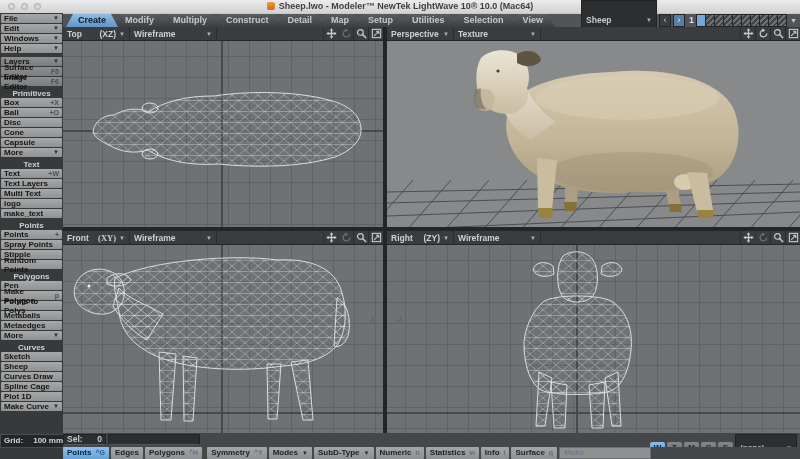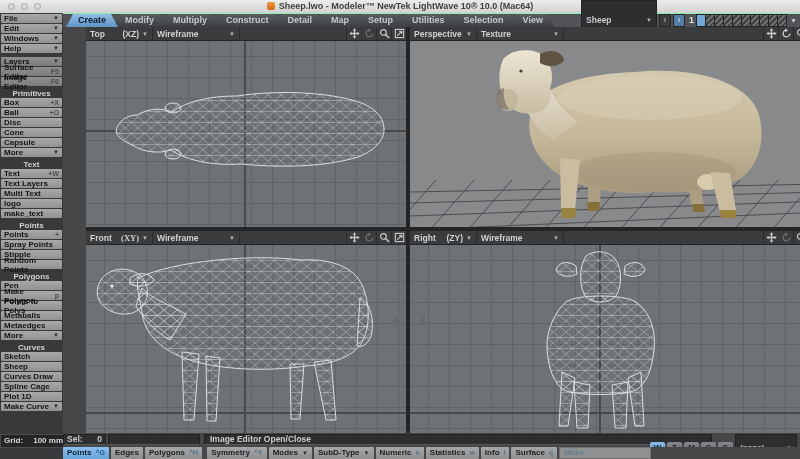--- a/index.html
+++ b/index.html
@@ -41,21 +41,21 @@
   .sb-btn.dark{background:linear-gradient(#8d8f91,#7a7c7e);}
   .sb-btn .sc{color:#4e5052;font-size:7px;font-weight:bold;}
   .sb-btn .dd{color:#2e3032;font-size:6px;}
   .sb-head{height:9px;line-height:9px;text-align:center;color:#cfd1d3;font-size:8px;font-weight:bold;margin-top:3px;}
   .sb-gap{height:3px;}
   #grid-box{position:absolute;left:0;top:434px;width:59px;height:12px;background:#232527;
     border:1px solid #4a4c4e;color:#d2d4d6;font-size:8px;font-weight:bold;line-height:12px;
     padding:0 3px;display:flex;justify-content:space-between;}
   
   #viewports{position:absolute;left:63px;top:27px;width:589px;height:406px;display:grid;
-    grid-template-columns:320px 4px 413px;grid-template-rows:200px 4px 202px;background:#701a75;margin-left:23px;}
+    grid-template-columns:320px 4px 413px;grid-template-rows:200px 4px 202px;background:#701a75;}
   .viewport{position:relative;background:#6f7274;overflow:hidden;}
   .vp-header{position:absolute;top:0;left:0;right:0;height:13px;background:#3a3c3e;
     border-bottom:1px solid #232527;display:flex;align-items:center;z-index:5;}
   .vp-name{display:flex;align-items:center;gap:3px;padding:0 4px;height:13px;border-right:1px solid #2a2c2e;
     color:#cfd1d3;font-size:8.5px;font-weight:bold;min-width:58px;justify-content:space-between;}
   .vp-mode{display:flex;align-items:center;padding:0 4px;height:13px;border-right:1px solid #2a2c2e;
     color:#cfd1d3;font-size:8.5px;font-weight:bold;width:78px;justify-content:space-between;}
   .vp-dd{color:#aeb0b2;font-size:6px;}
   .vp-icons{margin-left:auto;display:flex;align-items:center;height:13px;}
   .vp-ic{width:14px;height:13px;display:flex;align-items:center;justify-content:center;border-left:1px solid #2a2c2e;}
@@ -535,23 +535,20 @@
     </div>
   </div>
 </div>
 
 <div id="statusrow">
   <div class="recessed" id="sel-box">
     <span>Sel:</span>
     <span>0</span>
   </div>
   <div class="recessed" id="empty-box"></div>
-  <div class="recessed" id="msg-bar">
-    <span>Image Editor Open/Close</span>
-  </div>
   <div id="vmap">
     <div id="vmap-btns" style="display:flex;gap:2px">
         <div class="vmap-btn active">W</div>
         <div class="vmap-btn">T</div>
         <div class="vmap-btn">M</div>
         <div class="vmap-btn">C</div>
         <div class="vmap-btn">S</div>
       </div>
     <div id="vmap-none">
       <span>(none)</span>

